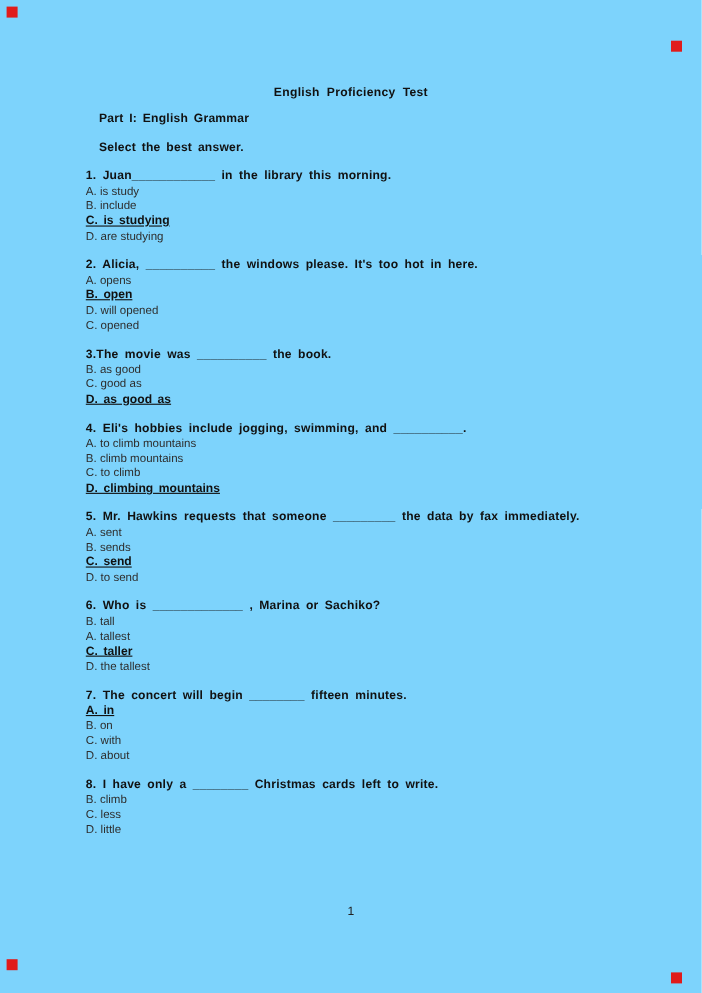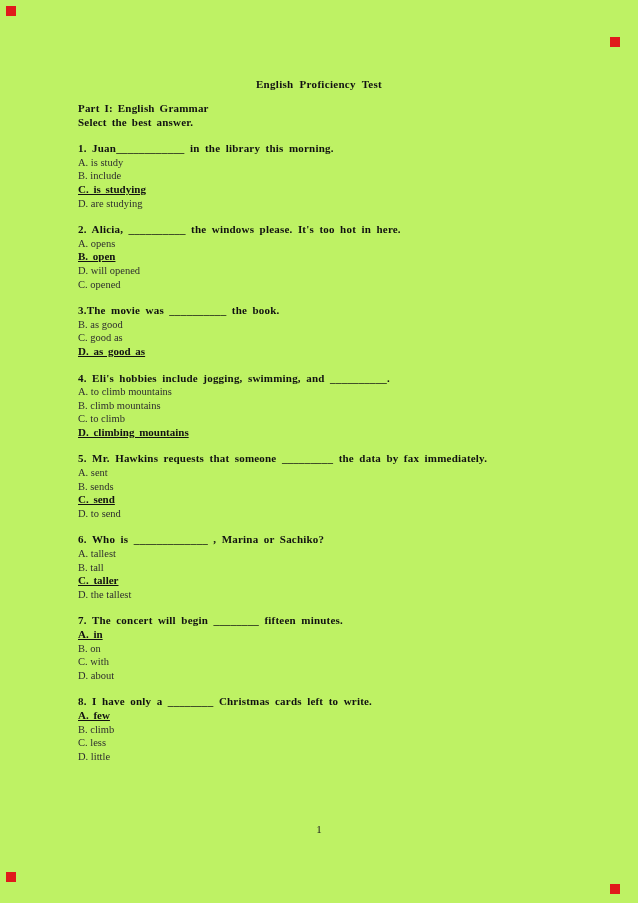--- a/index.html
+++ b/index.html
@@ -2,22 +2,22 @@
 <html><head>
 <meta charset="utf-8">
 <style>
   * { box-sizing: border-box; }
   html, body { margin: 0; padding: 0; background: #ffffff; }
   .page {
     position: relative;
     width: 638px;
     height: 903px;
     margin: 0 auto;
-    background: #bef264;
-    font-family: Liberation Serif, serif;
+    background: #7dd3fc;
+    font-family: Liberation Sans, sans-serif;
     color: #1a1a1a;
     overflow: hidden;
   }
   .corner-mark {
     position: absolute;
     width: 10px;
     height: 10px;
     background: #e01b1b;
   }
   .corner-mark.tl { left: 6px;   top: 6px;   }
@@ -37,21 +37,21 @@
   }
   .head-block {
     margin: 12px 0 0 78px;
     font-size: 11px;
     font-weight: bold;
     line-height: 13.6px;
     word-spacing: 2px;
     letter-spacing: 0.2px;
     color: #111111;
   }
-  .head-block p { margin: 0; }
+  .head-block p { margin: 12px; }
 
   .question {
     margin: 13px 0 0 78px;
     font-size: 10.5px;
     line-height: 13.6px;
   }
   .question .stem {
     margin: 0;
     font-size: 11px;
     font-weight: bold;
@@ -131,37 +131,36 @@
   <section class="question">
     <p class="stem">5. Mr. Hawkins requests that someone _________ the data by fax immediately.</p>
     <p class="option">A. sent</p>
     <p class="option">B. sends</p>
     <p class="option correct">C. send</p>
     <p class="option">D. to send</p>
   </section>
 
   <section class="question">
     <p class="stem">6. Who is _____________ , Marina or Sachiko?</p>
+    <p class="option">B. tall</p>
     <p class="option">A. tallest</p>
-    <p class="option">B. tall</p>
     <p class="option correct">C. taller</p>
     <p class="option">D. the tallest</p>
   </section>
 
   <section class="question">
     <p class="stem">7. The concert will begin ________ fifteen minutes.</p>
     <p class="option correct">A. in</p>
     <p class="option">B. on</p>
     <p class="option">C. with</p>
     <p class="option">D. about</p>
   </section>
 
   <section class="question">
     <p class="stem">8. I have only a ________ Christmas cards left to write.</p>
-    <p class="option correct">A. few</p>
     <p class="option">B. climb</p>
     <p class="option">C. less</p>
     <p class="option">D. little</p>
   </section>
 
   <div class="page-number">1</div>
 
 </div>
 
 </body></html>

